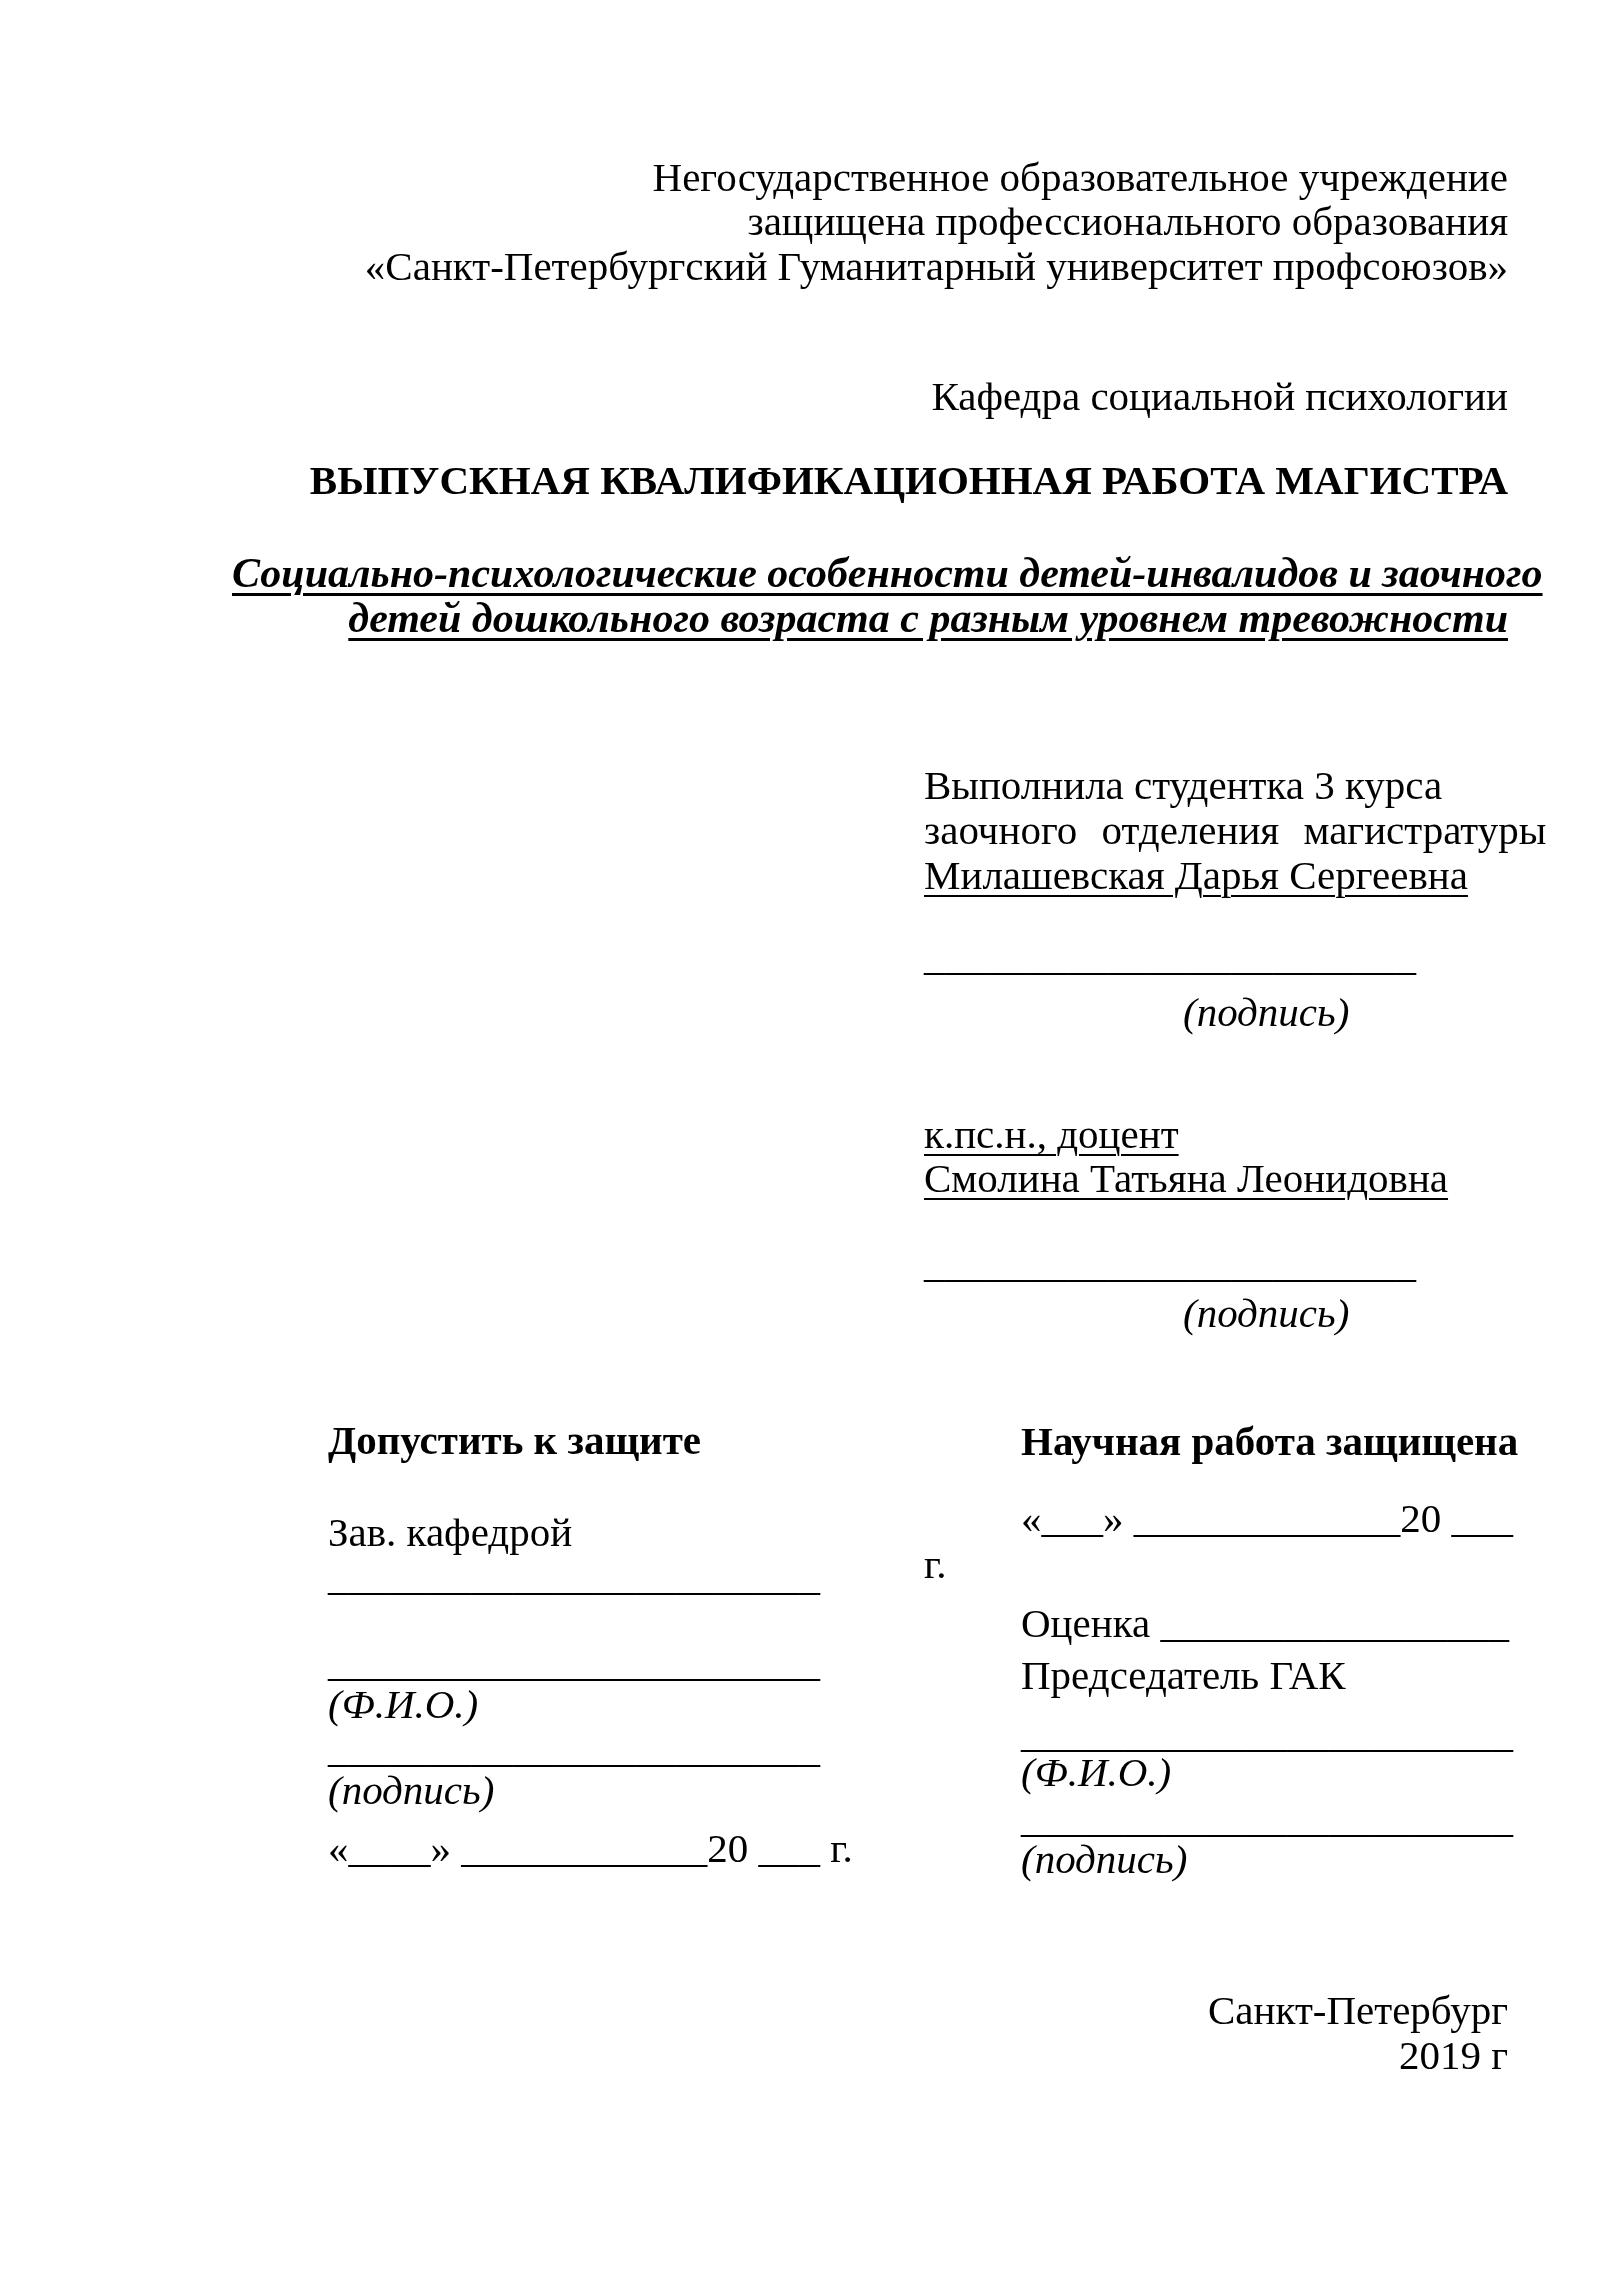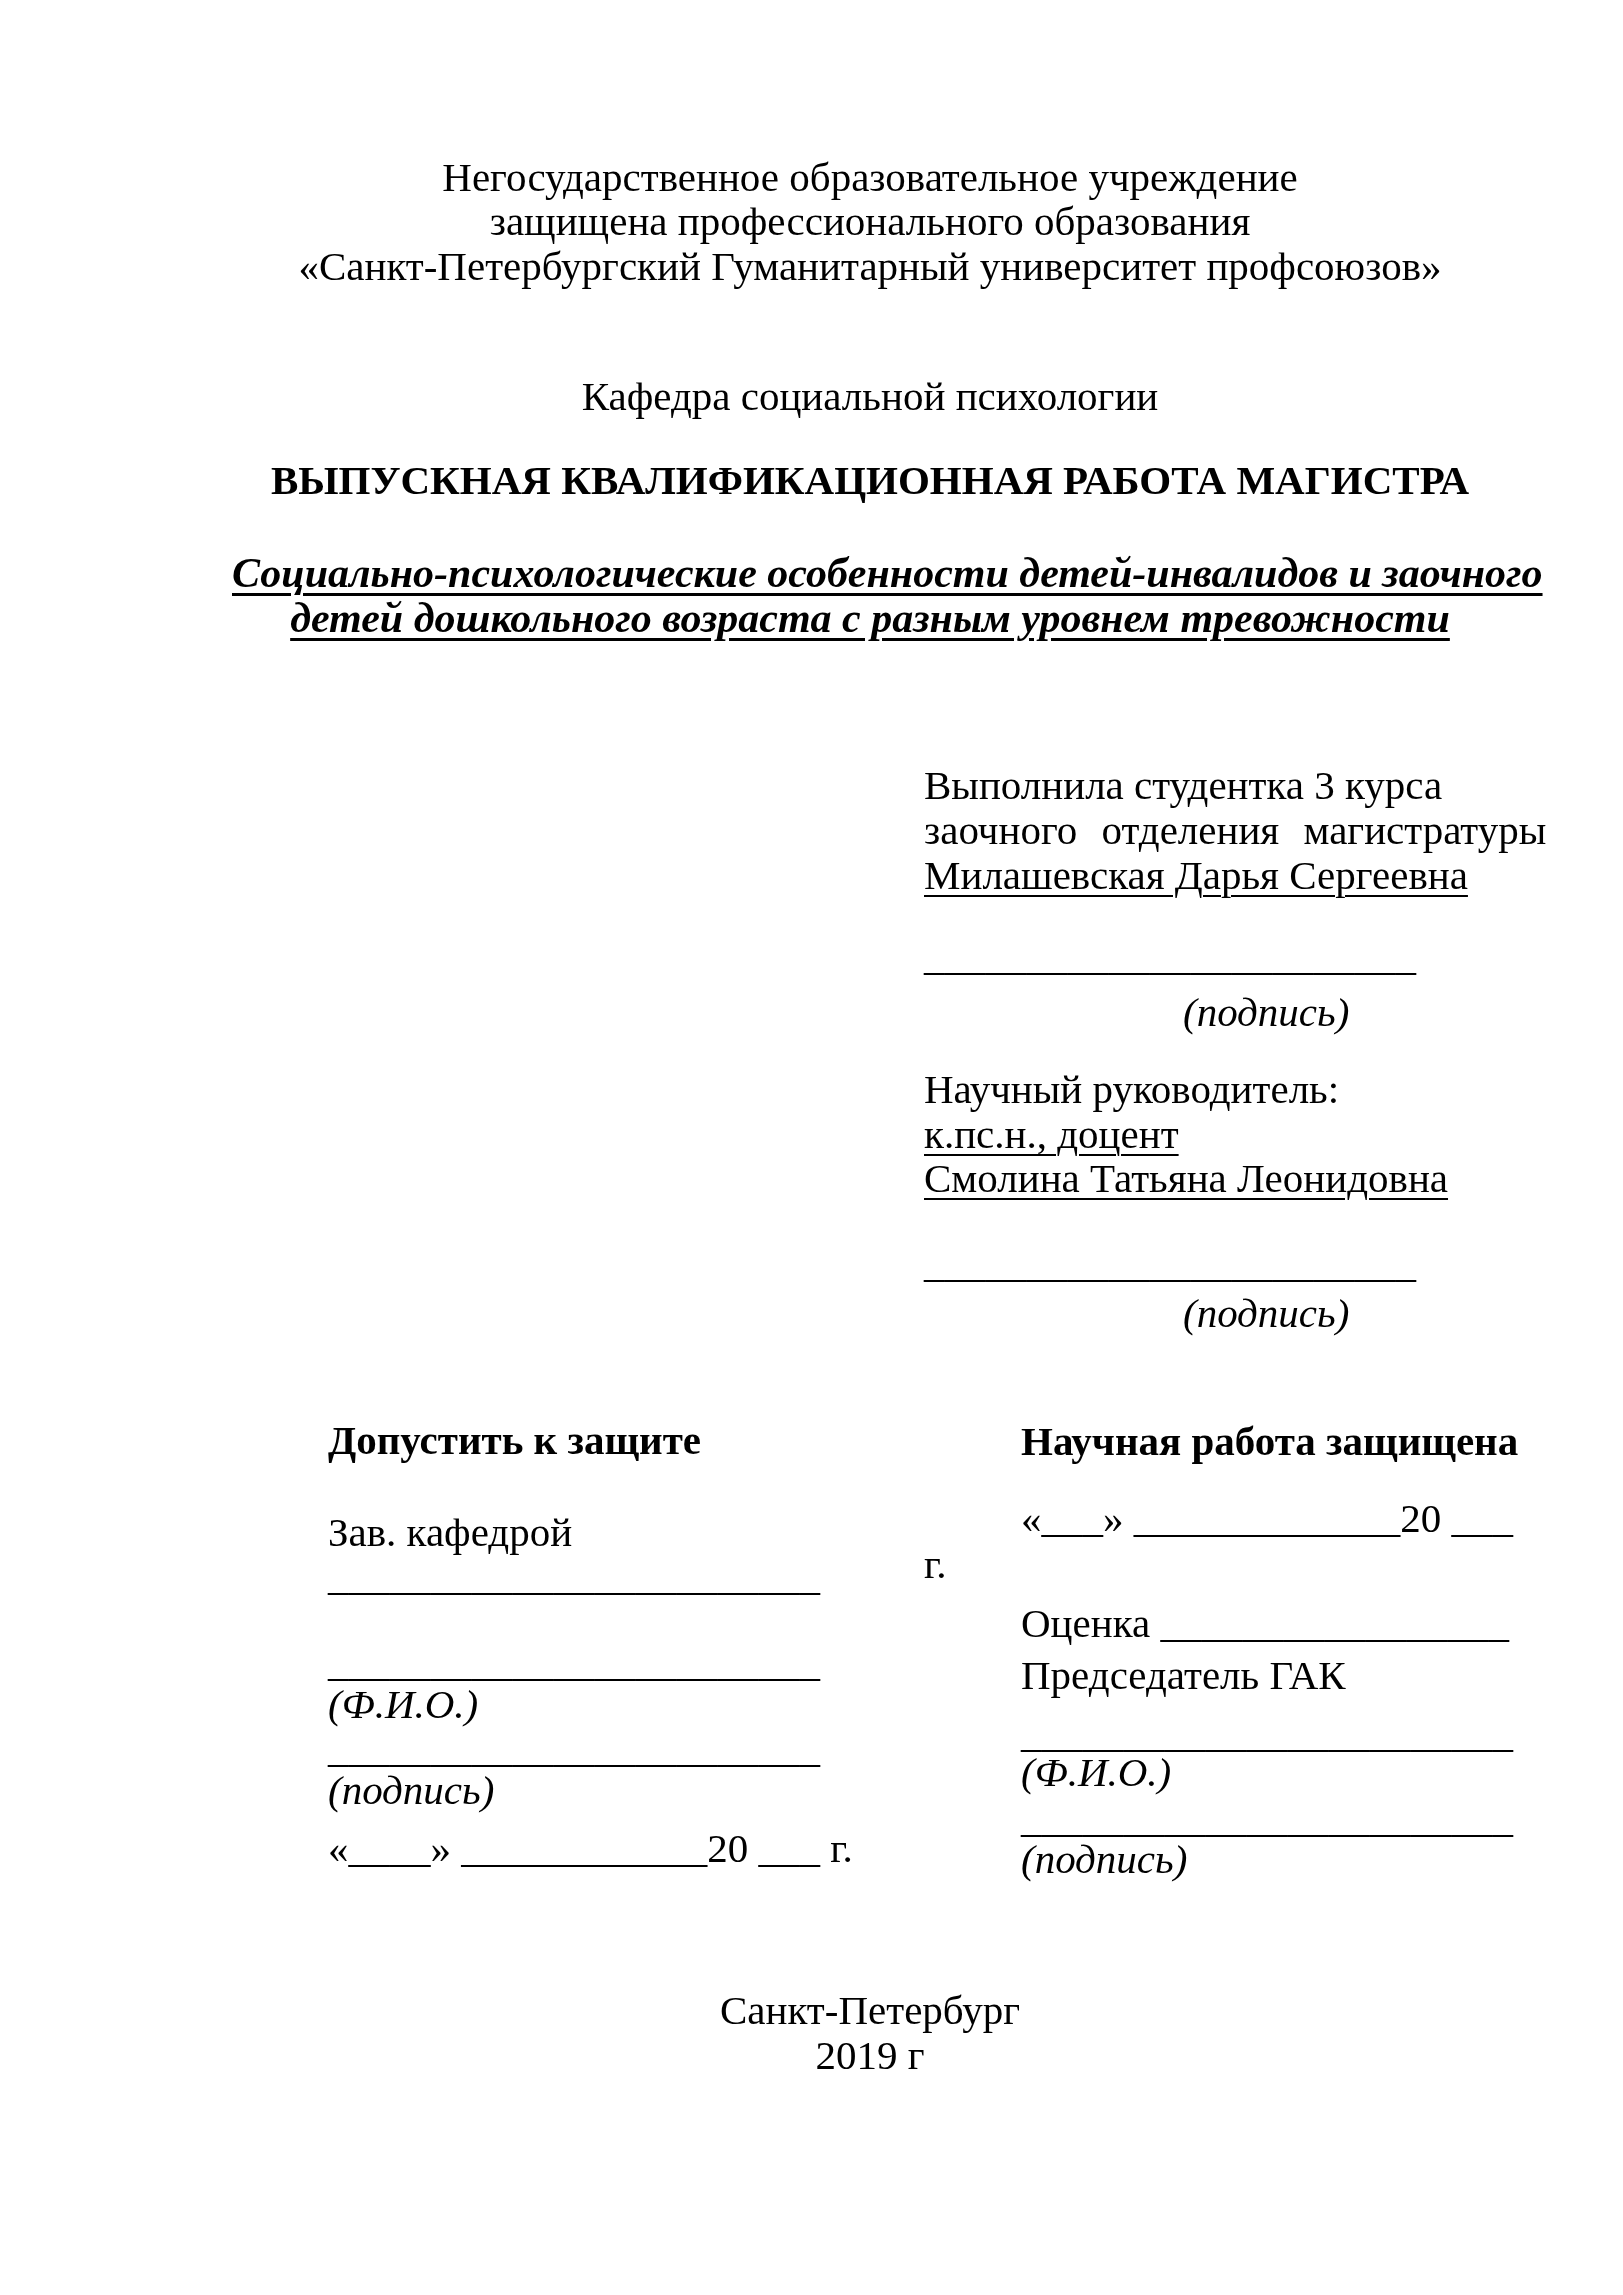--- a/index.html
+++ b/index.html
@@ -8,21 +8,21 @@
     background:#ffffff;color:#000;
     font-family:"Liberation Serif","DejaVu Serif",serif;
     position:relative;overflow:hidden;
   }
   .page{position:absolute;inset:0;}
   .ln{
     position:absolute;
     font-size:41px;line-height:45px;height:45px;
     white-space:nowrap;
   }
-  .centered{left:232px;width:1276px;text-align:center;}
+  .centered{left:232px;width:1276px;text-align:right;}
   .bold{font-weight:bold;}
   .ital{font-style:italic;}
   .u{
     text-decoration:underline;
     text-decoration-thickness:2.4px;
     text-underline-offset:5.5px;
   }
   .title-line{
     font-weight:bold;font-style:italic;
     font-size:42px;
@@ -52,21 +52,20 @@
 
   <div class="ln centered title-line" style="top:551px">Социально-психологические особенности детей-инвалидов и заочного</div>
   <div class="ln centered title-line" style="top:596px">детей дошкольного возраста с разным уровнем тревожности</div>
 
   <div class="ln sig-block" style="top:763px">Выполнила студентка 3 курса</div>
   <div class="ln sig-block stretch" style="top:808px">заочного отделения магистратуры</div>
   <div class="ln sig-block u" style="top:853px">Милашевская Дарья Сергеевна</div>
   <div class="ln sig-block" style="top:934px">________________________</div>
   <div class="ln sig-caption ital" style="top:990px">(подпись)</div>
 
-  <div class="ln sig-block" style="top:1067px">Научный руководитель:</div>
   <div class="ln sig-block u" style="top:1112px">к.пс.н., доцент</div>
   <div class="ln sig-block u" style="top:1156px">Смолина Татьяна Леонидовна</div>
   <div class="ln sig-block" style="top:1241px">________________________</div>
   <div class="ln sig-caption ital" style="top:1291px">(подпись)</div>
 
   <div class="ln left-col bold" style="top:1418px">Допустить к защите</div>
   <div class="ln left-col" style="top:1510px">Зав. кафедрой</div>
   <div class="ln left-col" style="top:1554px">________________________</div>
   <div class="ln left-col" style="top:1640px">________________________</div>
   <div class="ln left-col ital" style="top:1682px">(Ф.И.О.)</div>

